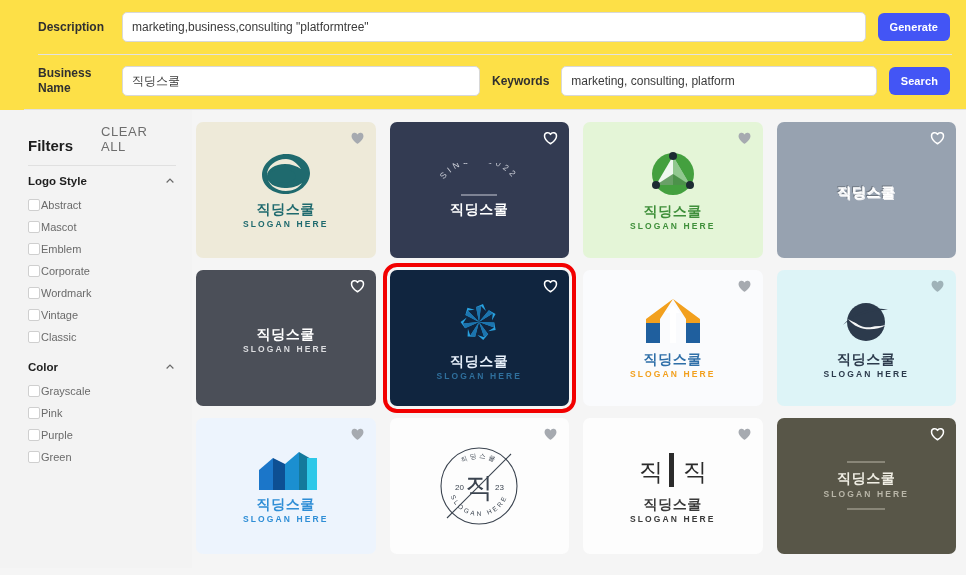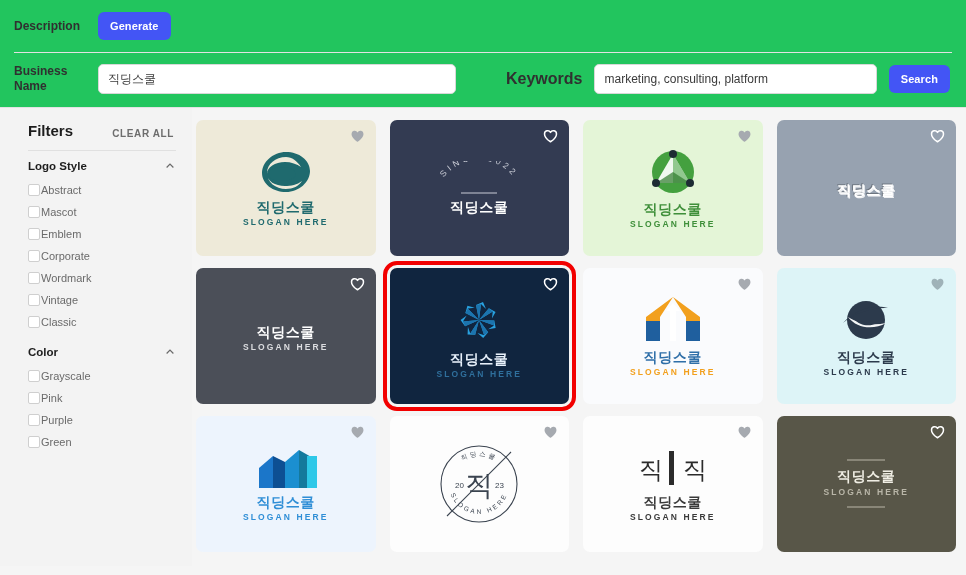--- a/index.html
+++ b/index.html
@@ -6,21 +6,21 @@
   html, body { margin:0; padding:0; }
   body {
     width: 966px; height: 575px;
     background: #f5f5f5;
     font-family: "Liberation Sans", sans-serif;
     color: #2b2b2b;
     overflow: hidden;
   }
 
   
-  #top-panel { background:#22c55e; }
+  #top-panel { background:#fde047;padding-left:24px; }
   .row-desc {
     display:flex; align-items:center;
     padding: 12px 16px 12px 14px;
     gap: 12px;
   }
   .lbl {
     font-size: 12px; font-weight: bold; color:#303030;
     flex: 0 0 72px; line-height:1.25;
   }
   .txtfield {
@@ -44,40 +44,40 @@
     height:28px; padding: 0 12px;
     cursor:pointer;
     letter-spacing:.1px;
   }
   .divider { height:1px; background:#e2e2e2; margin:0 14px; }
   .row-biz {
     display:flex; align-items:center;
     padding: 11px 16px 13px 14px;
     gap: 12px;
   }
-  .lbl-kw { flex:0 0 auto; font-size:16px; font-weight:bold; color:#303030;margin-left:38px; }
+  .lbl-kw { flex:0 0 auto; font-size:12px; font-weight:bold; color:#303030; }
   .field-biz { flex: 0 0 358px; }
   .field-kw  { flex: 1 1 auto; }
   .panel-bottom-line { height:1px; background:#e2e2e2; }
 
   
   #body-split { display:flex; height: 458px; }
 
   
   #sidebar {
     flex: 0 0 192px;
     background:#f3f3f3;
     padding: 14px 16px 0 28px;
   }
   .filters-head {
     display:flex; align-items:flex-end; justify-content:space-between;
     padding-right: 2px;
   }
   .filters-title { font-size:15px; font-weight:bold; color:#1d1d1d; }
-  .clear-all { font-size:10px; font-weight:bold; color:#6d6d6d; letter-spacing:.6px; cursor:pointer;margin-left:28px; }
+  .clear-all { font-size:13px; font-weight:normal; color:#6d6d6d; letter-spacing:.6px; cursor:pointer;margin-left:28px; }
   .group-rule { height:1px; background:#e0e0e0; margin:11px 0 9px 0; }
   .group-head {
     display:flex; align-items:center; justify-content:space-between;
     margin-bottom: 7px;
   }
   .group-title { font-size:11.5px; font-weight:bold; color:#1d1d1d; }
   .chev { width:12px; height:12px; color:#6a6a6a; display:block; }
   .opt {
     display:flex; align-items:center; gap:1px;
     height: 22px;
@@ -119,20 +119,21 @@
   }
   .mark { display:block; }
 </style>
 </head>
 <body>
 
 <div id="top-panel">
 
   <div class="row-desc">
     <div class="lbl">Description</div>
+    <div class="txtfield" title="Describe your logo">marketing,business,consulting "platformtree"</div>
     <button class="btn">Generate</button>
   </div>
 
   <div class="divider"></div>
 
   <div class="row-biz">
     <div class="lbl">Business Name</div>
     <div class="txtfield field-biz" title="Business Name">직딩스쿨</div>
     <div class="lbl-kw">Keywords</div>
     <div class="txtfield field-kw" title="Keywords">marketing, consulting, platform</div>

